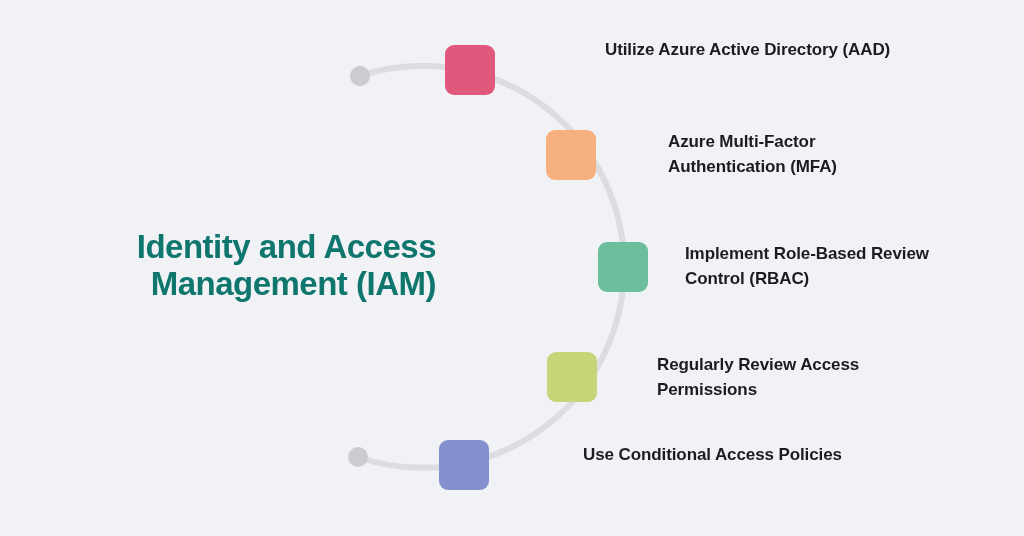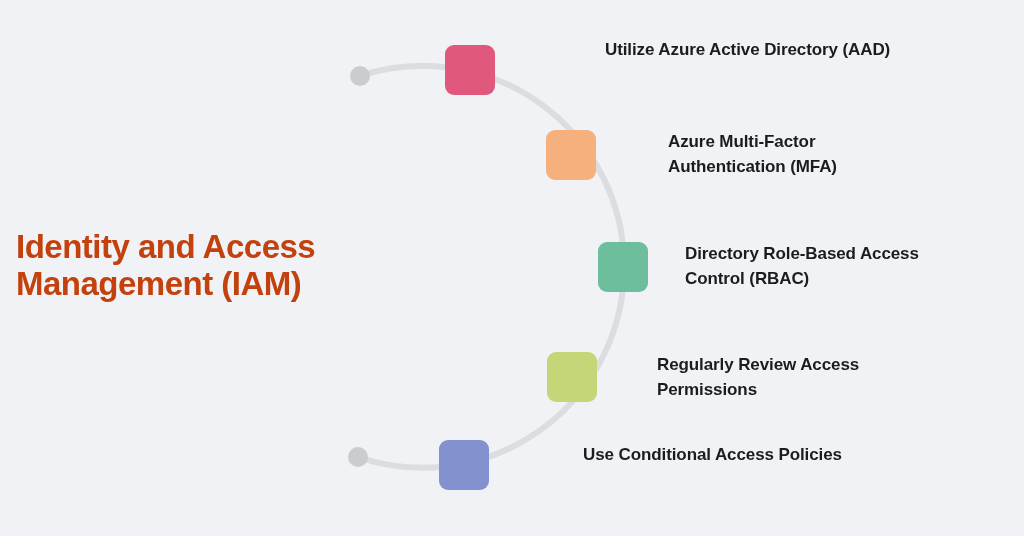--- a/index.html
+++ b/index.html
@@ -68,31 +68,31 @@
 <body>
 
 <div class="canvas" style="background: rgb(241, 242, 246);">
 
   <svg class="arc-svg" width="1024" height="536" viewBox="0 0 1024 536" aria-hidden="true">
     <path class="arc-path" d="M 360 76 A 201 201 0 1 1 358 457" stroke="#dcdde1"></path>
     <circle cx="360" cy="76" r="10" fill="#cbccd0"></circle>
     <circle cx="358" cy="457" r="10" fill="#cbccd0"></circle>
   </svg>
 
-  <h1 class="title" style="color: #c2410c;">Identity and Access
+  <h1 class="title" style="color: #0f766e; text-align: right;">Identity and Access
 Management (IAM)</h1>
 
   <div class="marker m0" style="background: rgb(224, 88, 123);"></div>
   <div class="marker m1" style="background: rgb(245, 176, 126);"></div>
   <div class="marker m2" style="background: rgb(108, 190, 156);"></div>
   <div class="marker m3" style="background: rgb(196, 214, 119);"></div>
   <div class="marker m4" style="background: rgb(131, 146, 207);"></div>
 
   <div class="label l0">Utilize Azure Active Directory (AAD)</div>
   <div class="label l1">Azure Multi-Factor
 Authentication (MFA)</div>
-  <div class="label l2">Directory Role-Based Access
+  <div class="label l2">Implement Role-Based Review
 Control (RBAC)</div>
   <div class="label l3">Regularly Review Access
 Permissions</div>
   <div class="label l4">Use Conditional Access Policies</div>
 
 </div>
 
 </body></html>

